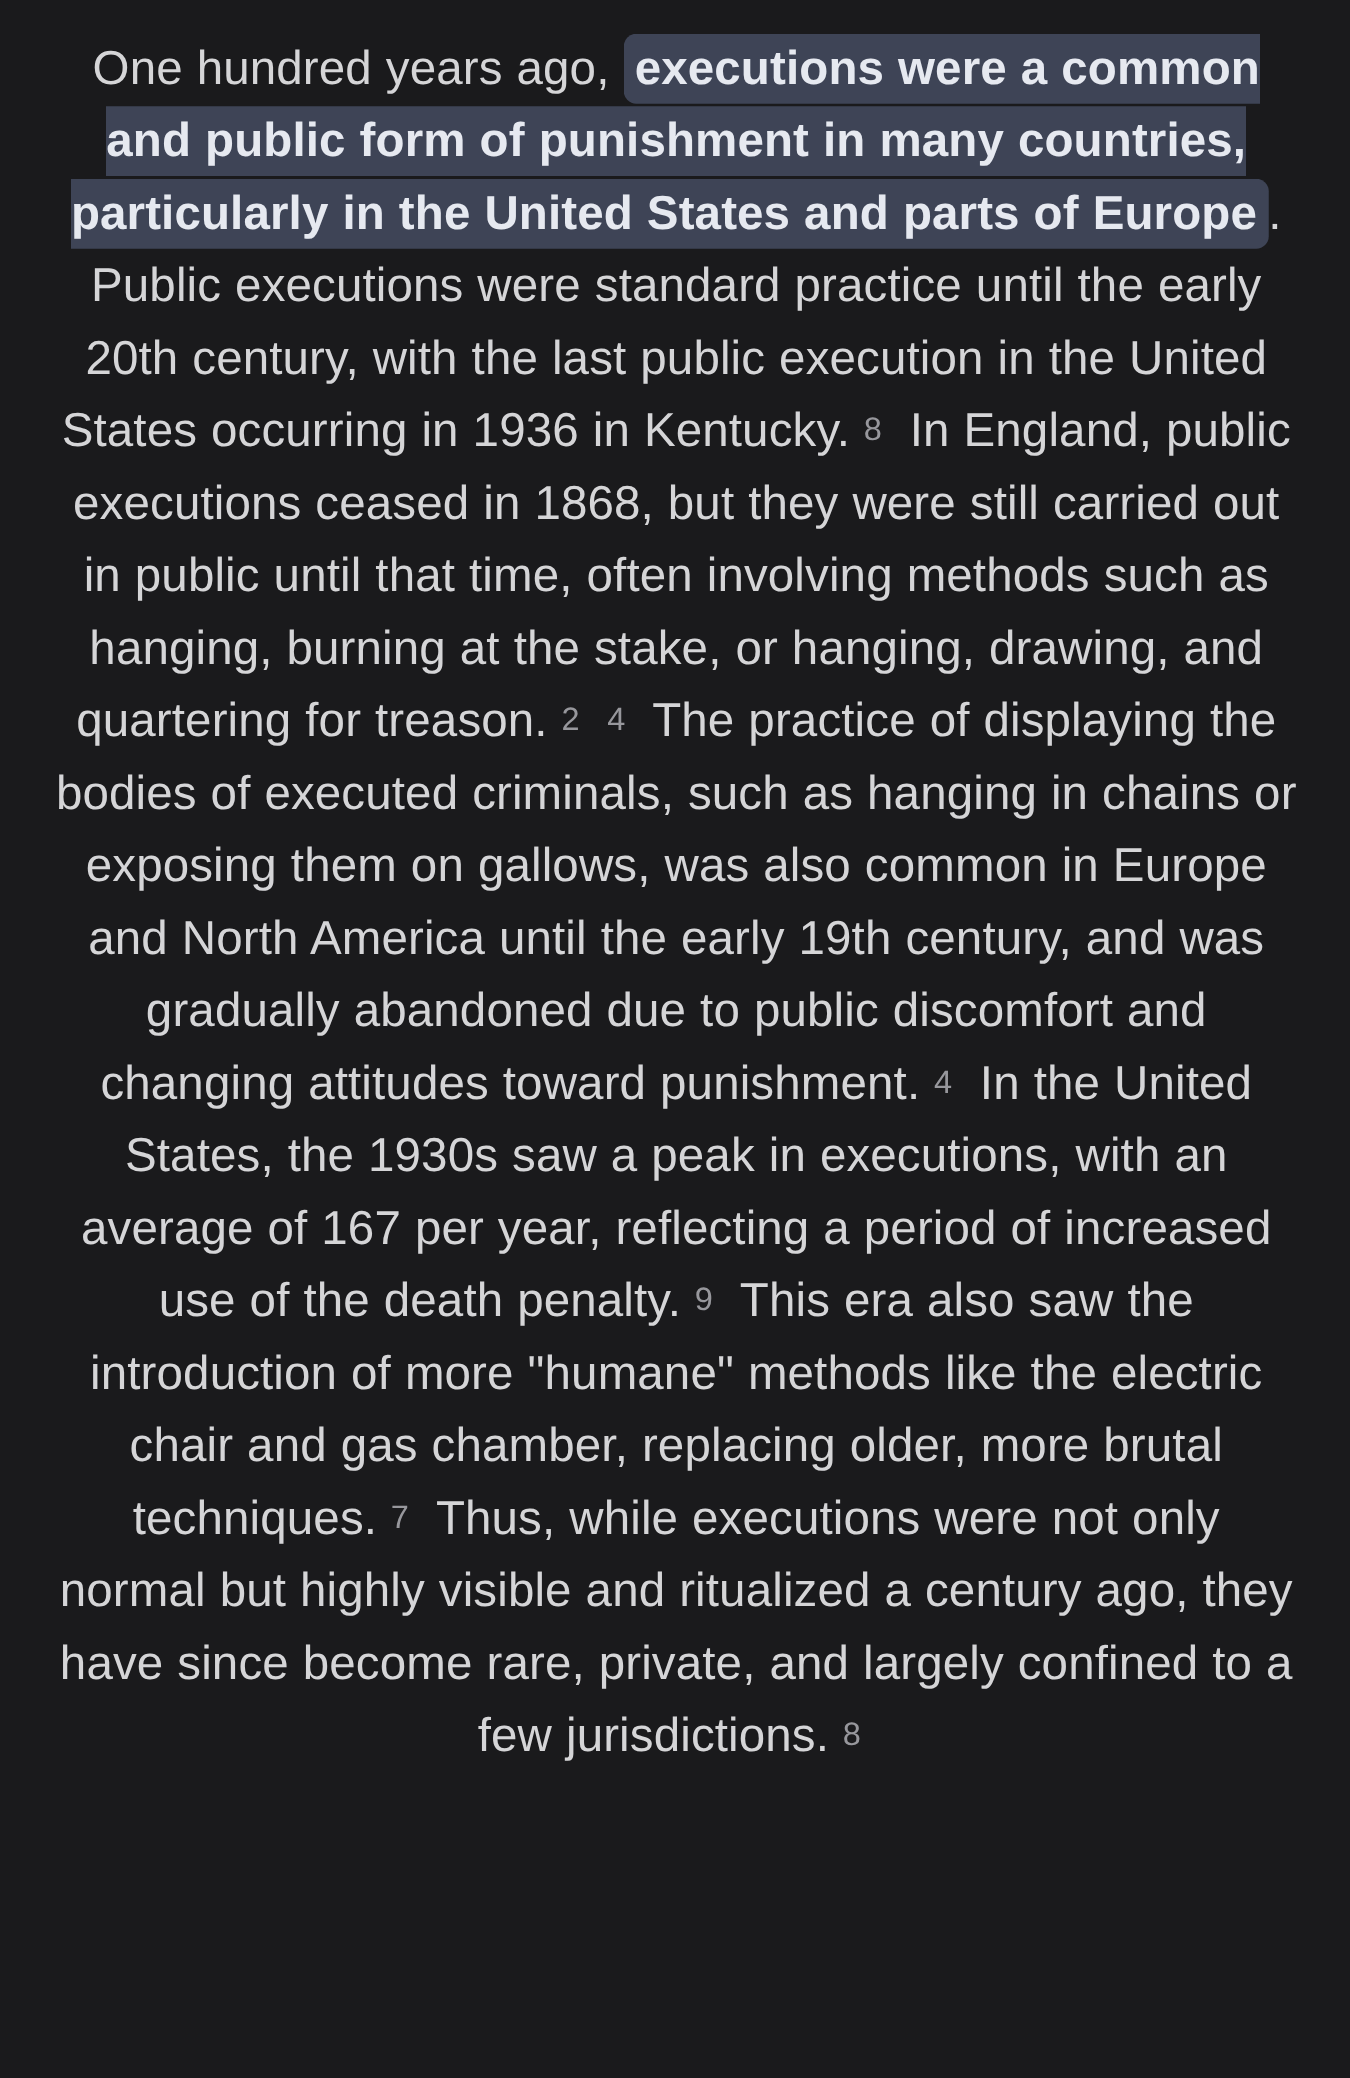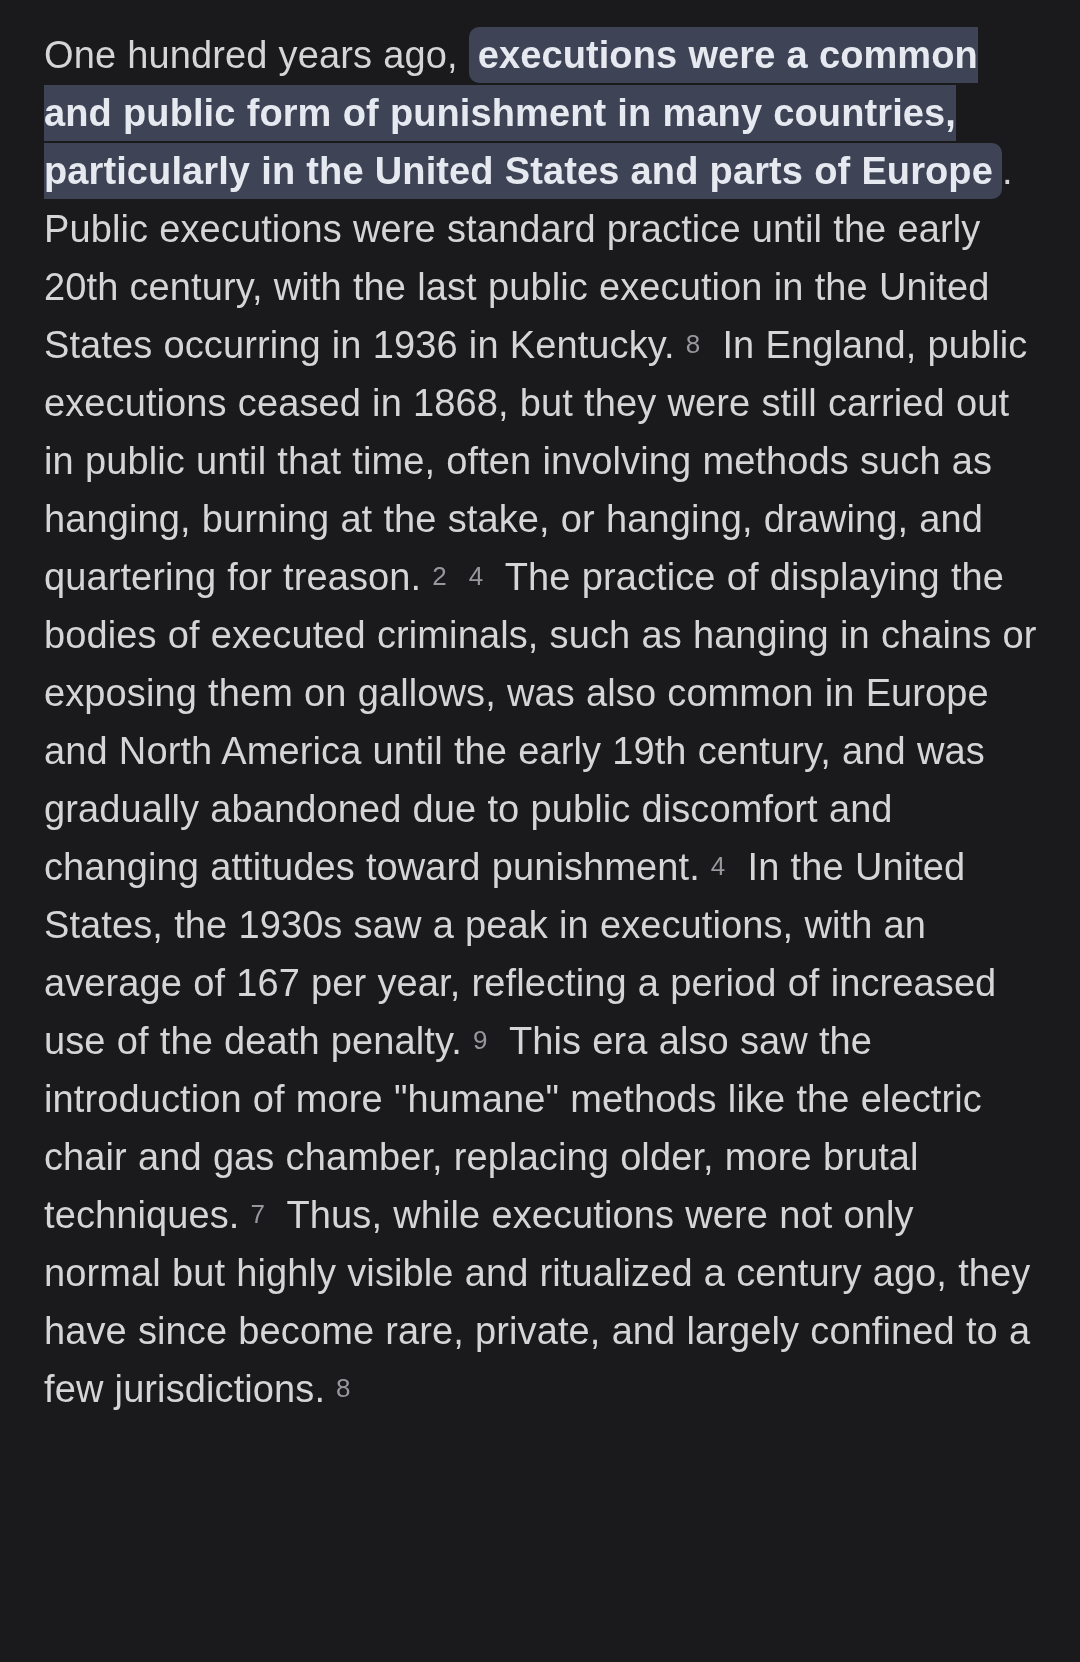--- a/index.html
+++ b/index.html
@@ -13,20 +13,21 @@
   html, body { margin: 0; padding: 0; }
   body {
     width: 1080px;
     height: 1662px;
     background: var(--background);
     overflow: hidden;
     font-family: "Liberation Sans", "DejaVu Sans", sans-serif;
   }
   .answer-wrap {
     padding: 26px 62px 0 44px;
+    text-align: center;
   }
   .answer {
     width: 994px;
     font-size: 38px;
     line-height: 58px;
     letter-spacing: 0.1px;
     color: var(--text-color);
     font-weight: 400;
     word-spacing: 0.5px;
   }

